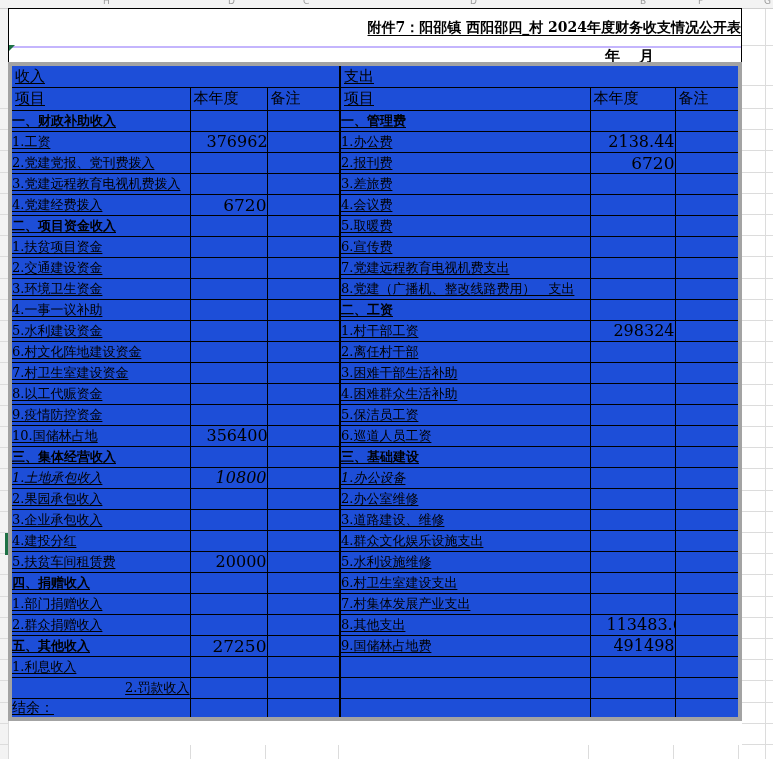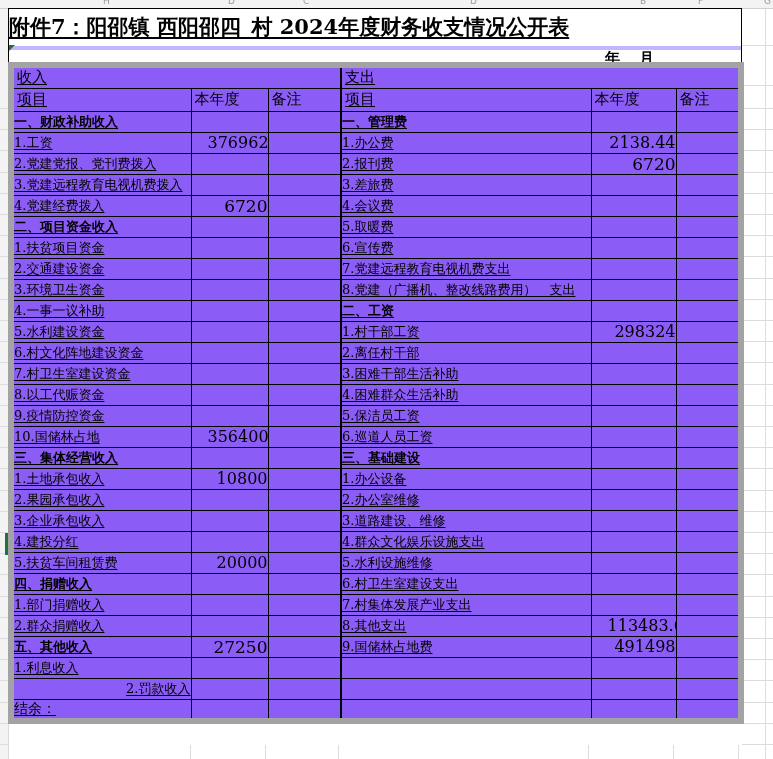--- a/index.html
+++ b/index.html
@@ -21,36 +21,36 @@
     background:repeating-linear-gradient(to bottom,#dcdcdc 0,#dcdcdc 1px,transparent 1px,transparent 21.2px);
   }
   .hairline-h{position:absolute;height:1px;background:#dcdcdc;}
   .hairline-v{position:absolute;width:1px;background:#dcdcdc;}
 
   
   .title-block{
     position:absolute;left:8px;top:8px;width:734px;height:54px;background:#fff;
     border:1px solid #000;border-bottom:none;box-sizing:border-box;
   }
-  .title-row{height:37px;line-height:36px;text-align:left;border-bottom:4px solid #c4b5fd;
-    font-size:21px;font-weight:bold;white-space:nowrap;overflow:hidden;}
+  .title-row{height:37px;line-height:36px;text-align:right;border-bottom:2px solid #c4b5fd;
+    font-size:14px;font-weight:bold;white-space:nowrap;overflow:hidden;}
   .title-row .u{text-decoration:underline;text-underline-offset:3px;}
   .date-row{height:16px;line-height:16px;text-align:right;padding-right:85px;
     font-size:15px;font-weight:bold;letter-spacing:2px;}
 
   
   .err-triangle{position:absolute;left:9px;top:45px;width:0;height:0;
     border-top:6px solid #1e7145;border-right:6px solid transparent;}
   .sel-edge{position:absolute;left:5px;top:533px;width:4px;height:22px;background:#1e7145;}
 
   
   table.fin{
     position:absolute;left:8px;top:62px;width:730px;height:551px;
-    border-collapse:collapse;table-layout:fixed;background:#8b5cf6;
-    border:6px solid #a3a3a3;
+    border-collapse:collapse;table-layout:fixed;background:#1d4ed8;
+    border:4px solid #a3a3a3;
   }
   table.fin td{border:1px solid #000;padding:0;overflow:hidden;white-space:nowrap;box-sizing:border-box;}
   table.fin td.sep{border-left:2px solid #000;}
   tr.span-row td{height:23px;font-size:15px;padding-left:3px;}
   tr.col-row td{height:23px;font-size:15px;padding-left:3px;}
   .u{text-decoration:underline;text-underline-offset:2px;}
   td.item{font-size:13px;padding-left:3px;height:21px;}
   td.item.bold{font-weight:bold;font-size:13px;}
   td.item.big{font-size:14px;}
   td.val{text-align:right;padding-right:4px;font-family:"DejaVu Serif","Liberation Serif",serif;}
@@ -255,21 +255,21 @@
           <td class="note"></td>
         </tr>
         <tr style="height: 21px;">
           <td class="item bold"><span class="u">三、集体经营收入</span></td>
           <td class="val md"></td>
           <td class="note"></td>
           <td class="item bold sep"><span class="u">三、基础建设</span></td>
           <td class="val md"></td>
           <td class="note"></td>
         </tr>
-        <tr style="height: 21px;">
+        <tr style="height: 21px; font-style: italic;">
           <td class="item"><span class="u">1.土地承包收入</span></td>
           <td class="val lg">10800</td>
           <td class="note"></td>
           <td class="item sep"><span class="u">1.办公设备</span></td>
           <td class="val md"></td>
           <td class="note"></td>
         </tr>
         <tr style="height: 21px;">
           <td class="item"><span class="u">2.果园承包收入</span></td>
           <td class="val md"></td>

